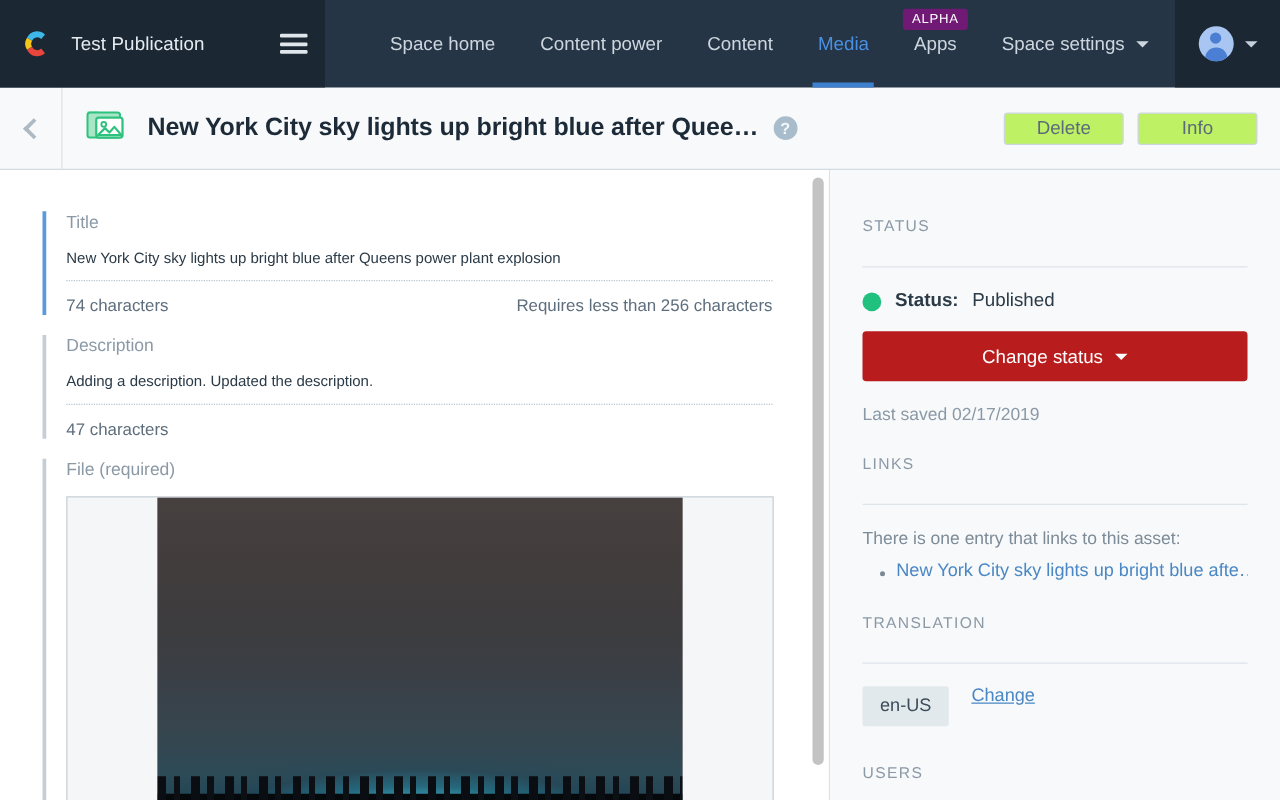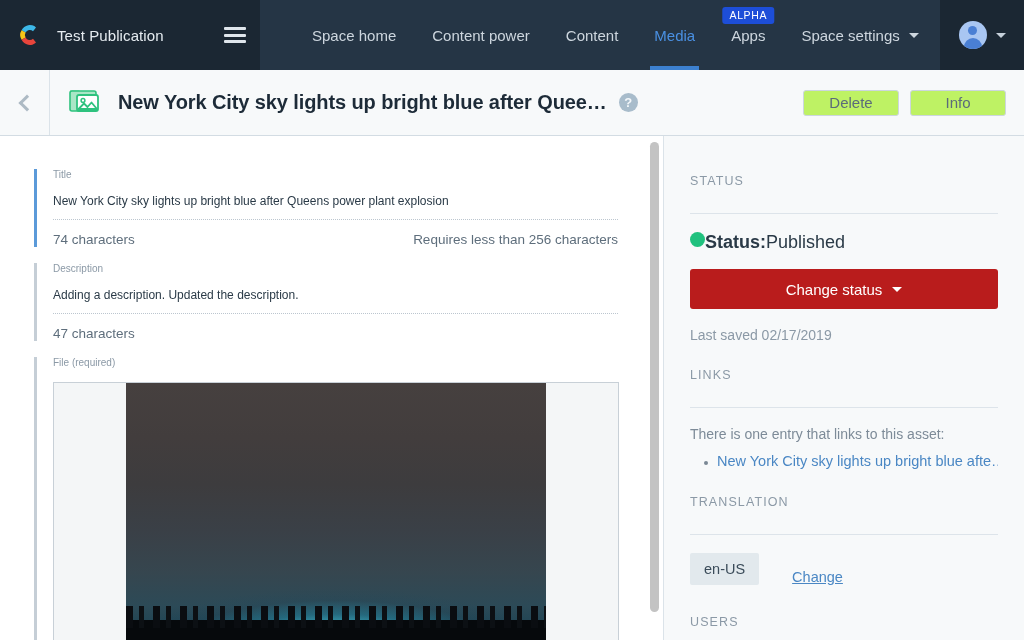--- a/index.html
+++ b/index.html
@@ -74,21 +74,21 @@
     content: "";
     position: absolute;
     left: 14px; right: 14px; bottom: 0;
     height: 4px;
     background: #3c80cf;
   }
   .alpha-badge {
     position: absolute;
     top: 7px; left: 50%;
     transform: translateX(-50%);
-    background: #1d4ed8;
+    background: #701a75;
     color: #ffffff;
     font-size: 10.5px;
     letter-spacing: .6px;
     padding: 2px 7px 2px 7px;
     border-radius: 3px;
     line-height: 1.2;
     text-align: right;
   }
   .caret {
     display: inline-block;
@@ -217,21 +217,21 @@
   }
 
   .field {
     border-left: 3px solid #c5ced6;
     padding-left: 16px;
     margin-bottom: 16px;
     max-width: 584px;
   }
   .field.focused { border-left-color: #5b9ad9; }
   .field-label {
-    font-size: 10px;
+    font-size: 14px;
     color: #8b99a6;
     margin-bottom: 14px;
   }
   .field-value {
     font-size: 12px;
     color: #2a3a47;
     padding-bottom: 11px;
     border-bottom: 1px dotted #bcc6cf;
     min-height: 22px;
   }
@@ -315,22 +315,23 @@
   }
   .sb-section-title {
     font-size: 12.5px;
     letter-spacing: 1.1px;
     color: #8b99a6;
     padding-bottom: 25px;
     border-bottom: 1px solid #dde4ea;
     margin-bottom: 18px;
   }
   .status-row {
-    display: flex; align-items: flex-start;
-    font-size: 18px;
+    display: flex; align-items: flex-end;
+    gap: 11px;
+    font-size: 15px;
     color: #2a3a47;
     margin-bottom: 16px;
   }
   .status-dot {
     width: 15px; height: 15px;
     border-radius: 50%;
     background: #20c17e;
     flex: 0 0 15px;
   }
   .status-row b { font-weight: bold; }
@@ -371,21 +372,21 @@
     position: absolute; left: 0; top: 8px;
     width: 4px; height: 4px; border-radius: 50%;
     background: #7a8894;
   }
   .link-list a {
     color: #4a87c4;
     text-decoration: none;
     cursor: pointer;
   }
   .sb-gap { height: 26px; }
-  .locale-row { display: flex; align-items: flex-end; gap: 33px; margin-bottom: 30px; }
+  .locale-row { display: flex; align-items: flex-start; gap: 18px; margin-bottom: 30px; }
   .locale-chip {
     background: #e2e9ed;
     color: #3b4c5a;
     font-size: 14.5px;
     padding: 8px 14px;
     border-radius: 2px;
   }
   .locale-change {
     color: #4a87c4;
     font-size: 14.5px;

